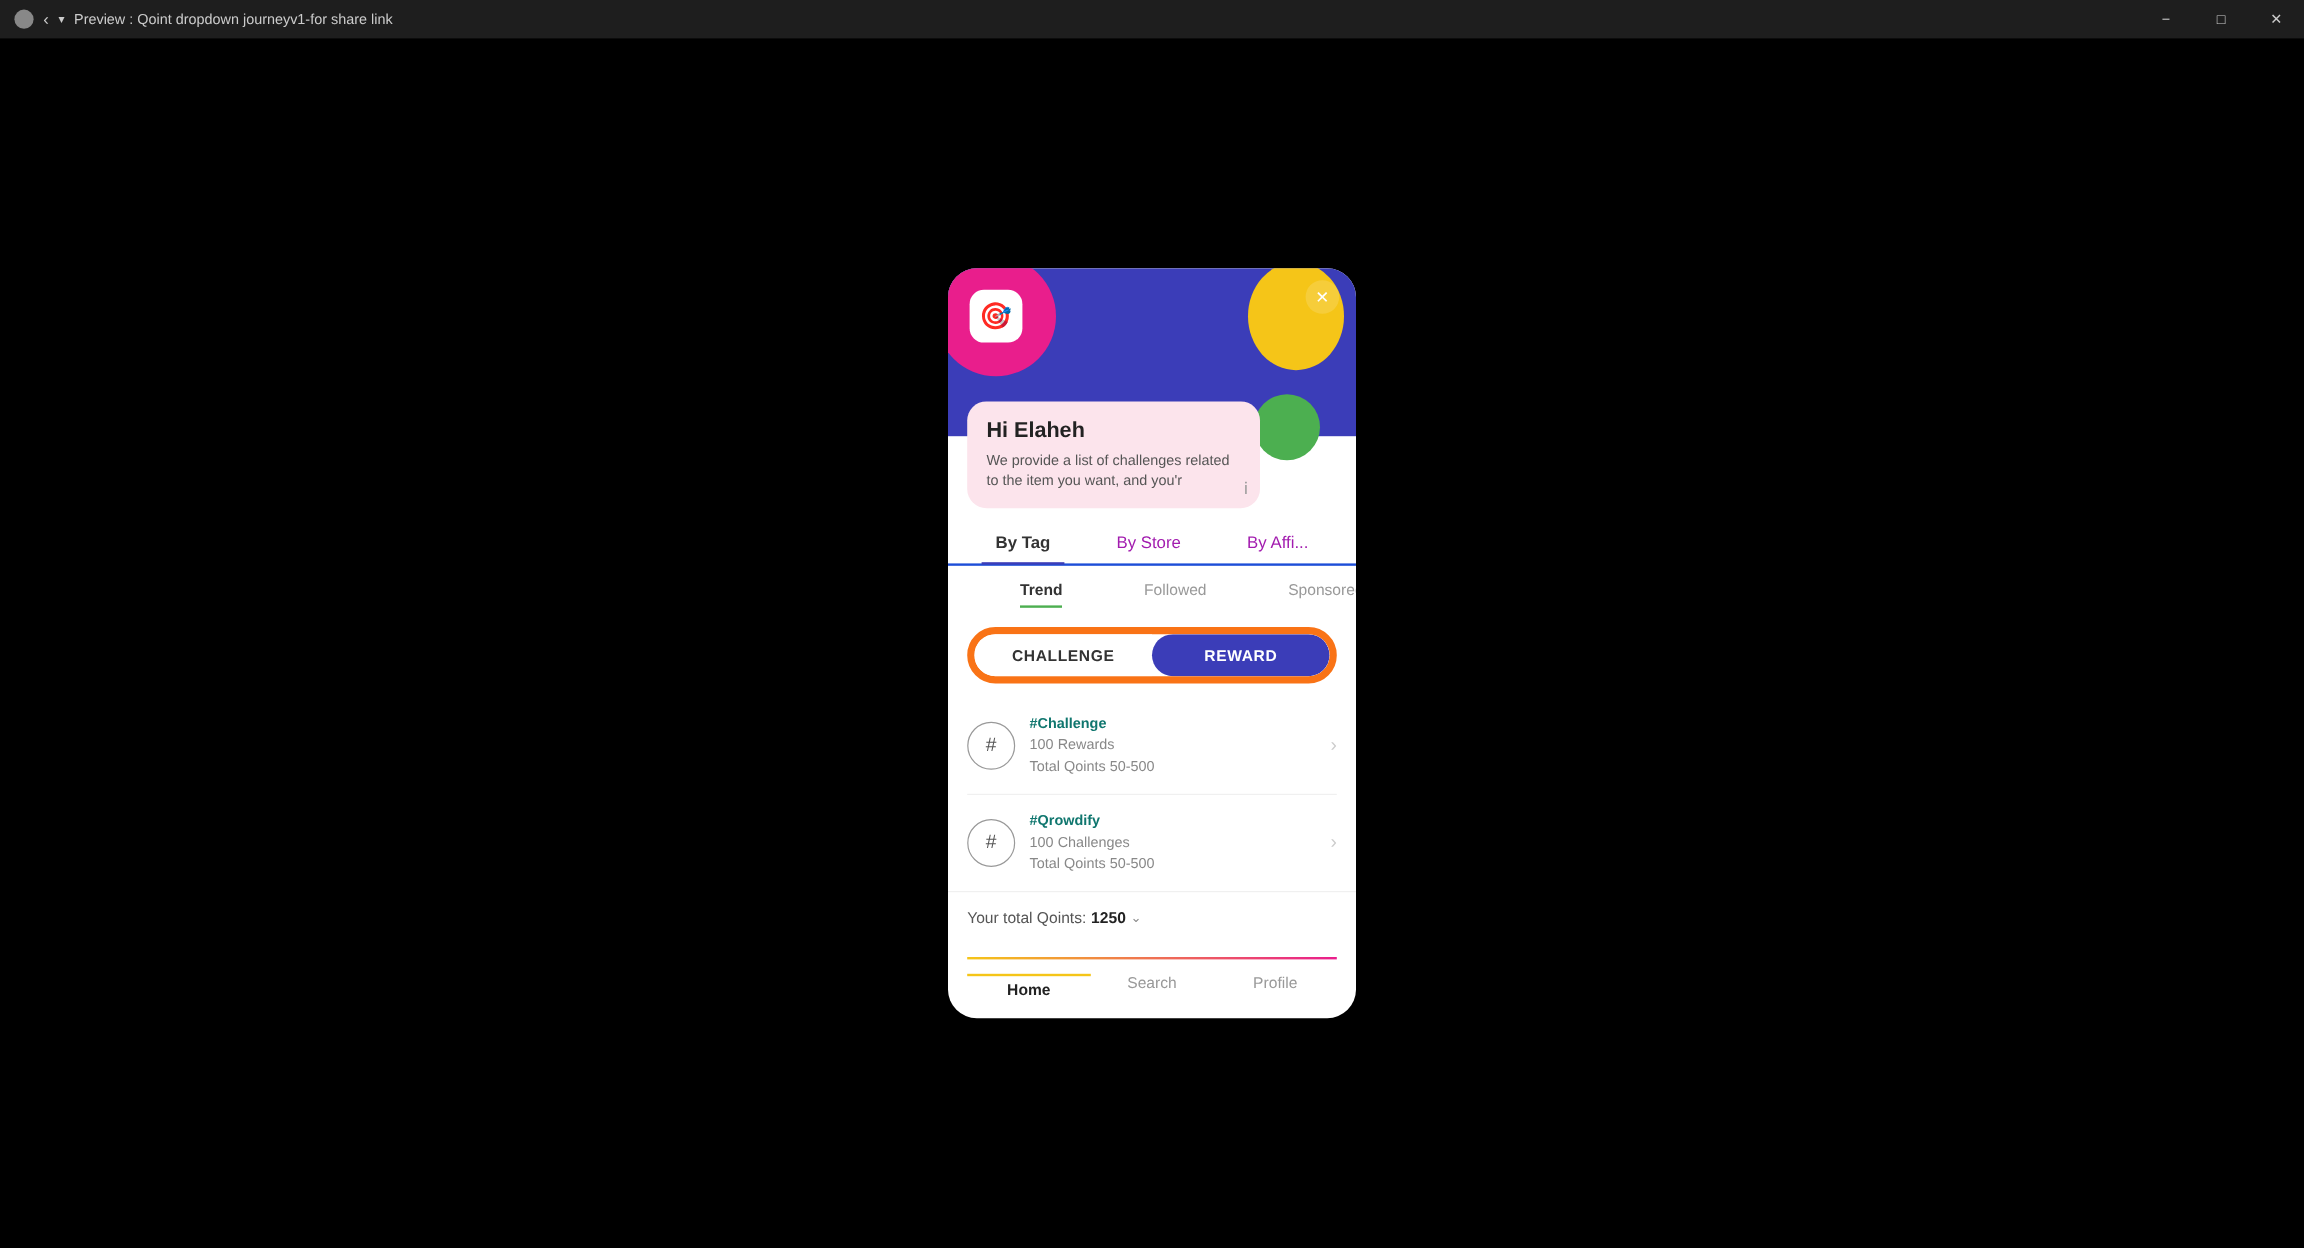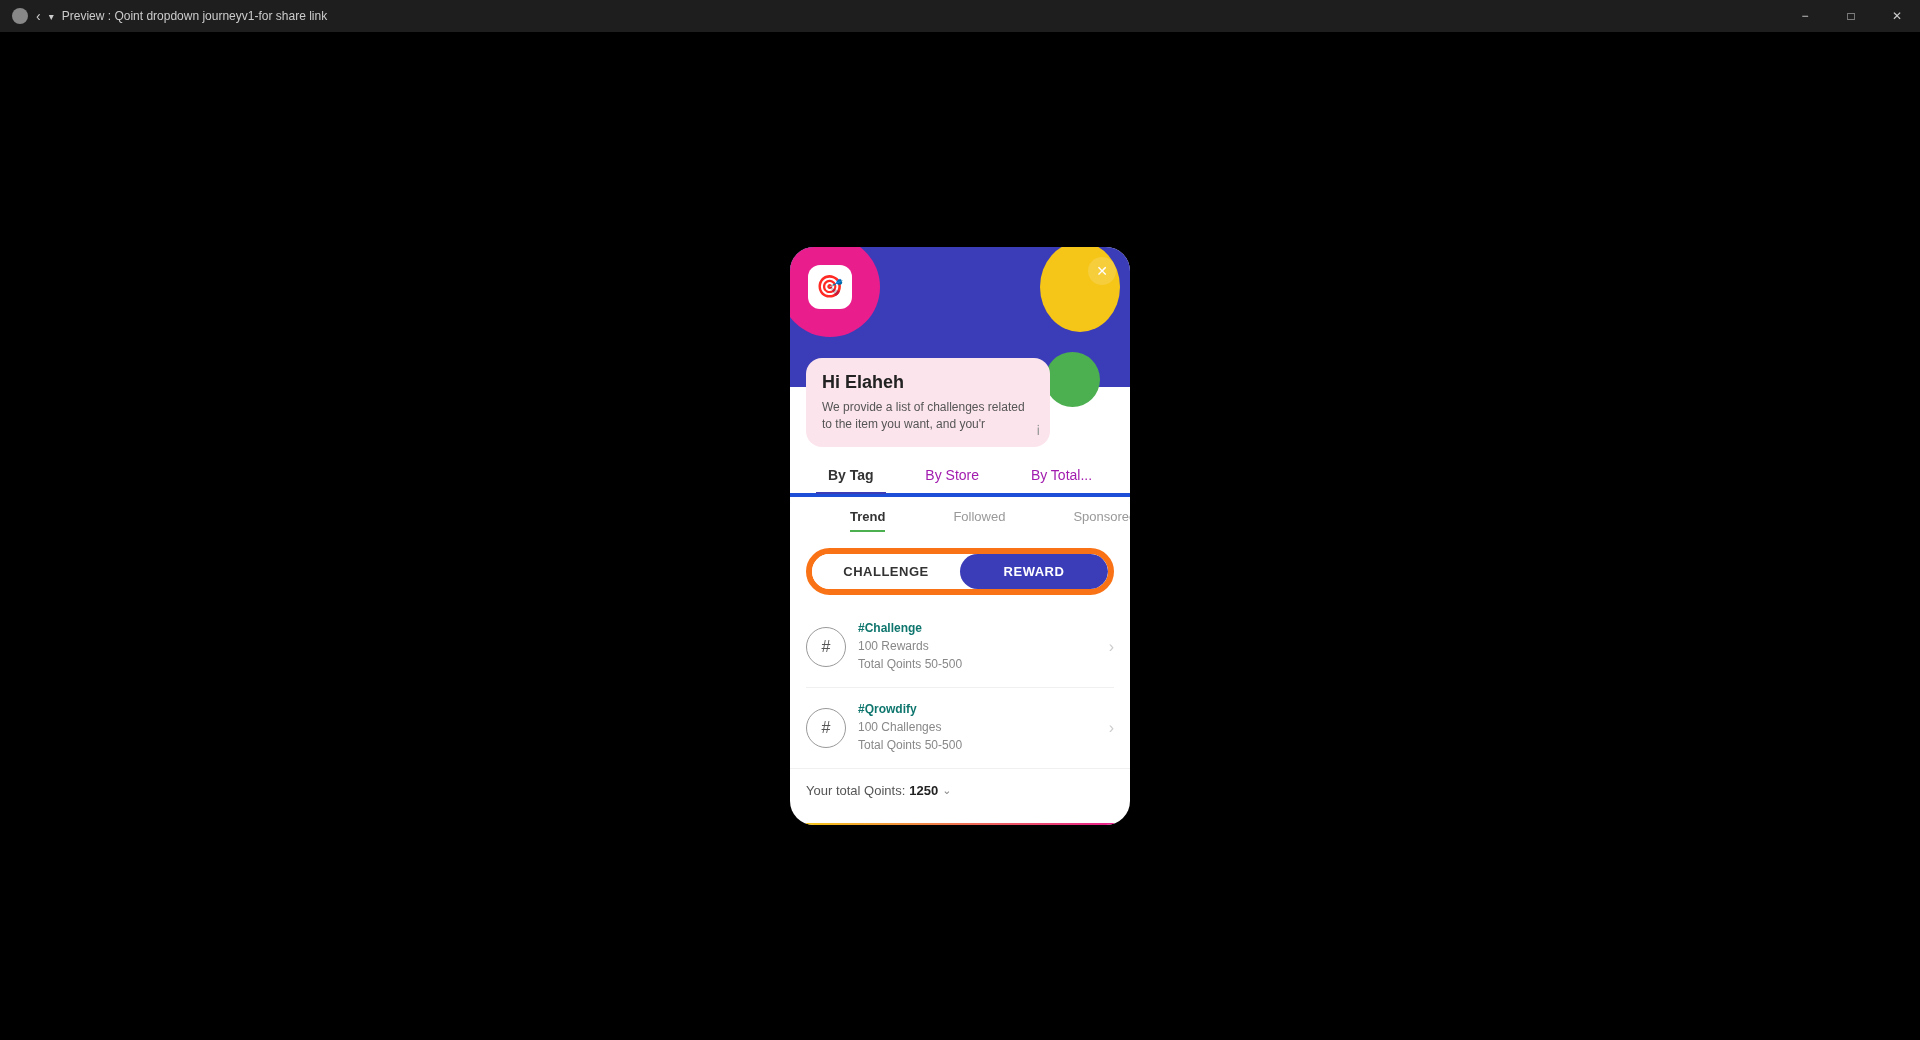--- a/index.html
+++ b/index.html
@@ -171,21 +171,21 @@
       position: absolute;
       bottom: 8px;
       right: 10px;
       color: #999;
       font-size: 14px;
     }
 
     
     .tabs-section {
       margin-top: 70px;
-      border-bottom: 4px solid #1d4ed8;
+      border-bottom: 2px solid #1d4ed8;
       display: flex;
       justify-content: space-around;
       padding: 0 12px;
     }
 
     .tab-item {
       padding: 10px 12px;
       font-size: 14px;
       color: #a21caf;
       cursor: pointer;
@@ -409,21 +409,21 @@
   </div>
 
   <div class="tabs-section">
     <div class="tab-item active">
       <span>By Tag</span>
     </div>
     <div class="tab-item">
       <span>By Store</span>
     </div>
     <div class="tab-item">
-      <span>By Total...</span>
+      <span>By Affi...</span>
     </div>
   </div>
 
   <div class="sub-tabs">
     <div class="sub-tab active">
       <span>Trend</span>
     </div>
     <div class="sub-tab">
       <span>Followed</span>
     </div>
@@ -465,14 +465,25 @@
 
   </div>
 
   <div class="total-qoints">
     <span>Your total Qoints:</span>
     <span class="qoints-value">1250</span>
     <span class="dropdown-arrow">⌄</span>
   </div>
   <div class="qoints-underline"></div>
 
+  <div class="bottom-nav">
+    <div class="nav-item active">
+      <span>Home</span>
+    </div>
+    <div class="nav-item">
+      <span>Search</span>
+    </div>
+    <div class="nav-item">
+      <span>Profile</span>
+    </div>
+  </div>
 
 </div>
 
 </body></html>

